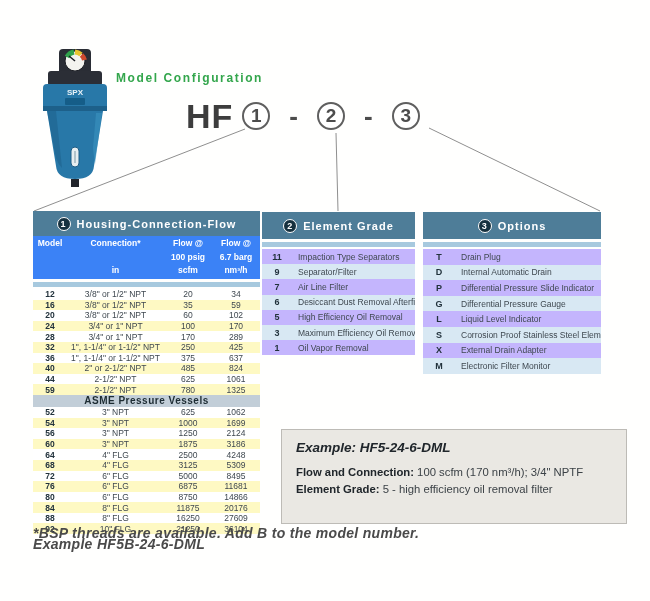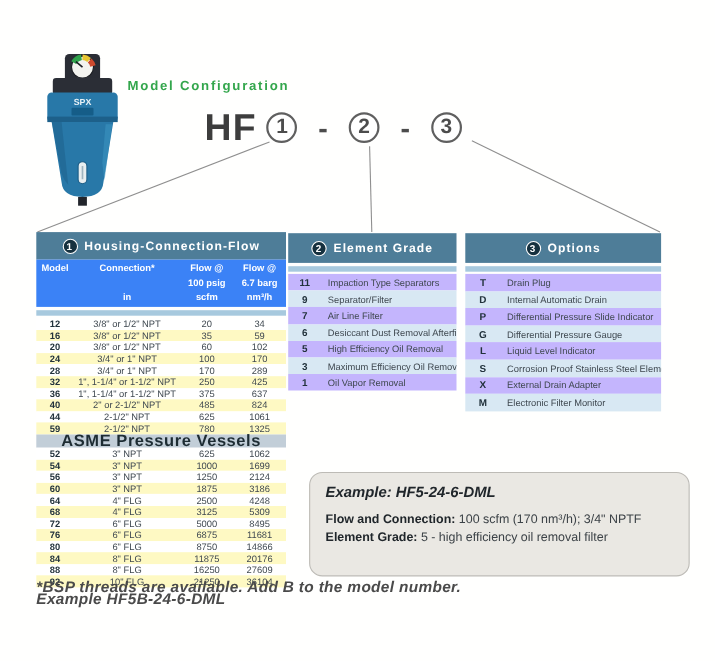--- a/index.html
+++ b/index.html
@@ -37,41 +37,41 @@
   .t1-colhead { background:#3b82f6; color:#fff; display:grid; grid-template-columns:34px 97px 48px 48px;
     height:43px; padding:2px 0 4px 0; font-size:8.5px; font-weight:bold; }
   .t1-colhead .col { display:flex; flex-direction:column; align-items:center; }
   .t1-colhead .c2 { justify-content:space-between; }
   .t1-colhead .c3, .t1-colhead .c4 { justify-content:space-between; }
   .t1body .t1row { display:grid; grid-template-columns:34px 97px 48px 48px; height:10.6px;
     align-items:center; font-size:8.5px; color:#3f4850; background:#ffffff; }
   .t1body .t1row.alt { background:#fef9c3; }
   .t1row span { text-align:center; white-space:nowrap; overflow:hidden; }
   .t1row .c-model { font-weight:bold; color:#22323c; }
-  .asme-band { height:12px; background:#c2ced8; color:#1d2c33; font-weight:bold; font-size:15px;
+  .asme-band { height:12px; background:#c2ced8; color:#1d2c33; font-weight:bold; font-size:10px;
     display:flex; align-items:center; justify-content:center; letter-spacing:0.5px; }
 
   
   .t2 { left:262px; width:153px; top:212px; }
   .t3 { left:423px; width:178px; top:212px; }
   .t2 .tbl-head, .t3 .tbl-head { height:27px; font-size:11px; }
   .coderow { display:grid; align-items:center; font-size:8.5px; color:#3f4850; background:#c4b5fd; }
   .t2 .coderow { grid-template-columns:30px 1fr; height:15.2px; }
   .t3 .coderow { grid-template-columns:32px 1fr; height:15.6px; }
   .coderow.alt { background:#d8e8f3; }
   .coderow .c-code { font-weight:bold; text-align:center; color:#22323c; font-size:9px; }
   .coderow .c-label { text-align:left; padding-left:6px; white-space:nowrap; overflow:hidden; }
 
   
   .footnote { position:absolute; left:33px; top:528px; font-size:14px; font-weight:bold;
     font-style:italic; color:#4a4a4a; line-height:11px; letter-spacing:0.3px; }
 
   
   .example-box { position:absolute; left:281px; top:429px; width:346px; height:95px;
-    background:#eae8e3; border:1px solid #bdbbb6; border-radius:12px; padding:10px 14px; }
+    background:#eae8e3; border:1px solid #bdbbb6; border-radius:0; padding:10px 14px; }
   .example-title { font-size:13.5px; font-weight:bold; font-style:italic; color:#20262b; margin-bottom:9px; }
   .example-line { font-size:11.3px; color:#3c4247; line-height:16.5px; }
   .example-line b { color:#20262b; }
 </style>
 </head>
 <body>
 
 <div class="canvas">
 
   <svg class="connectors" viewBox="0 0 650 601">

